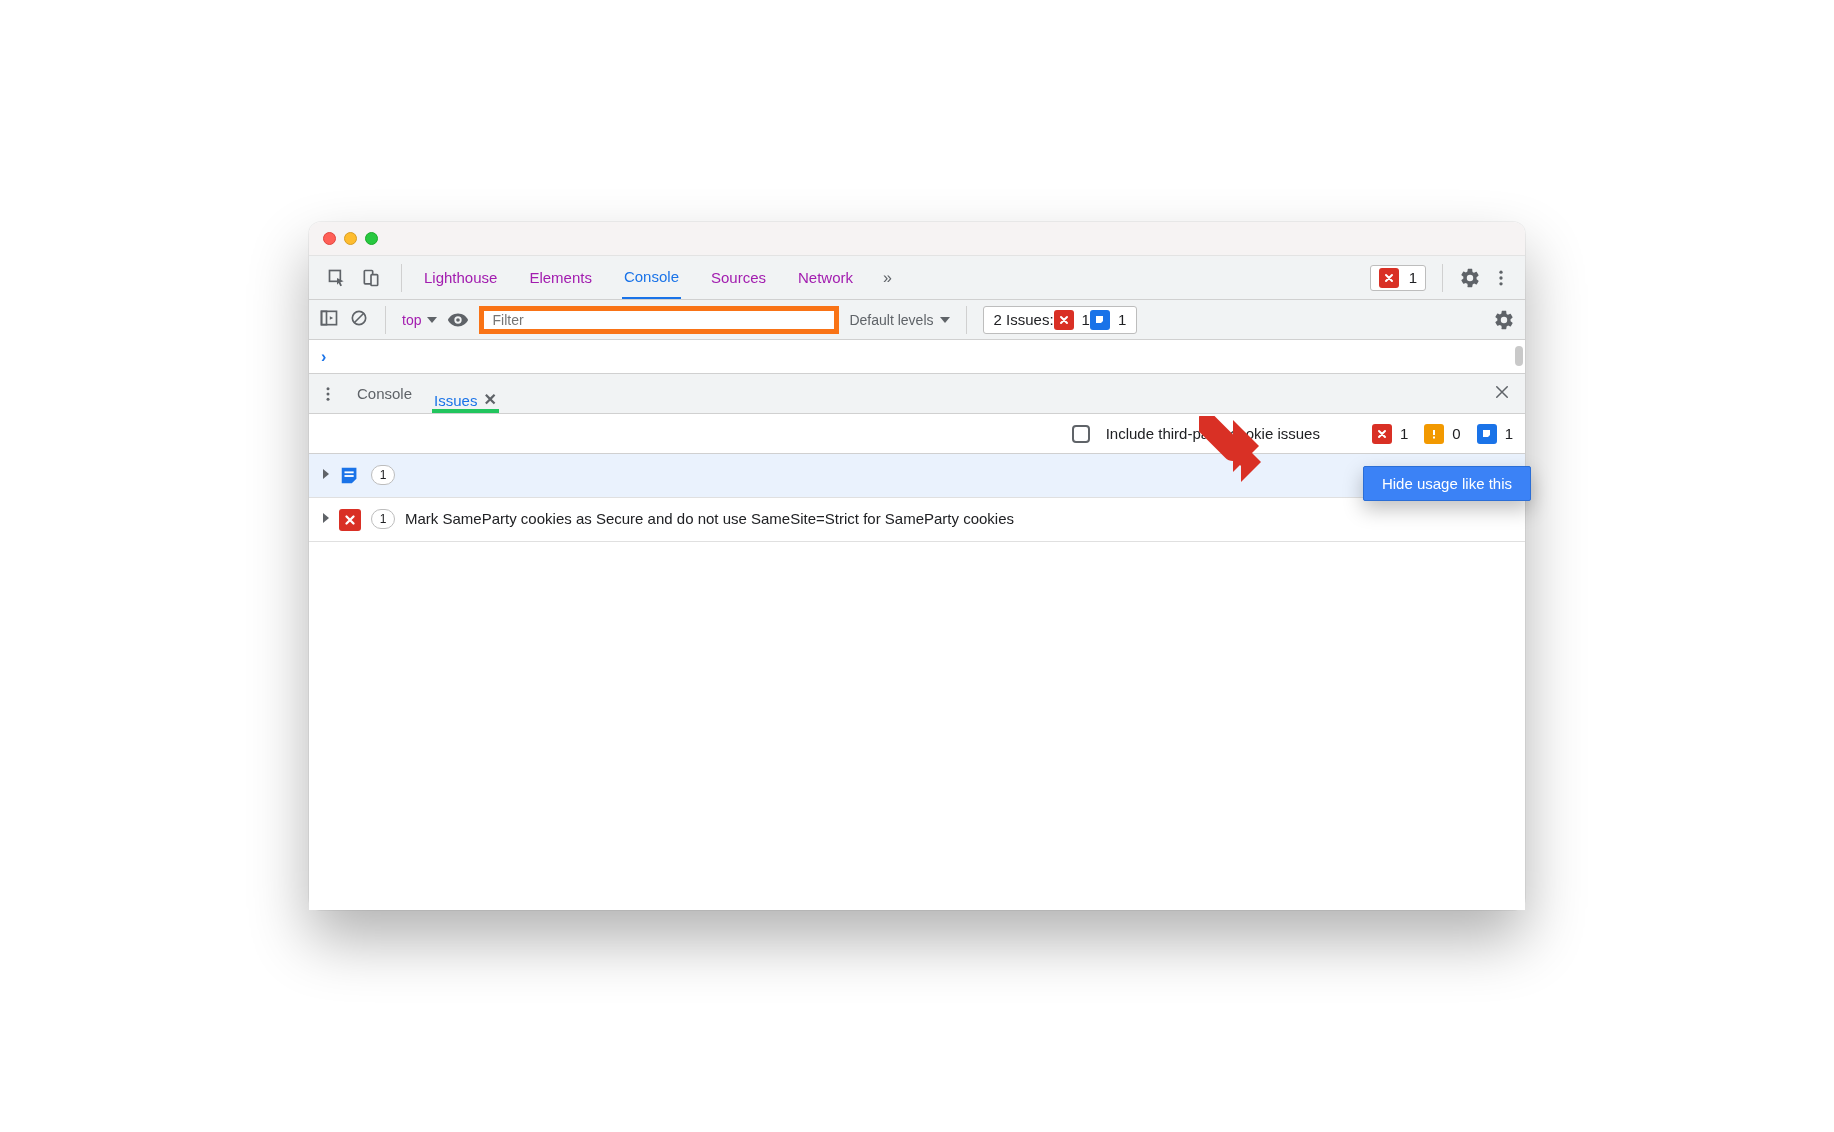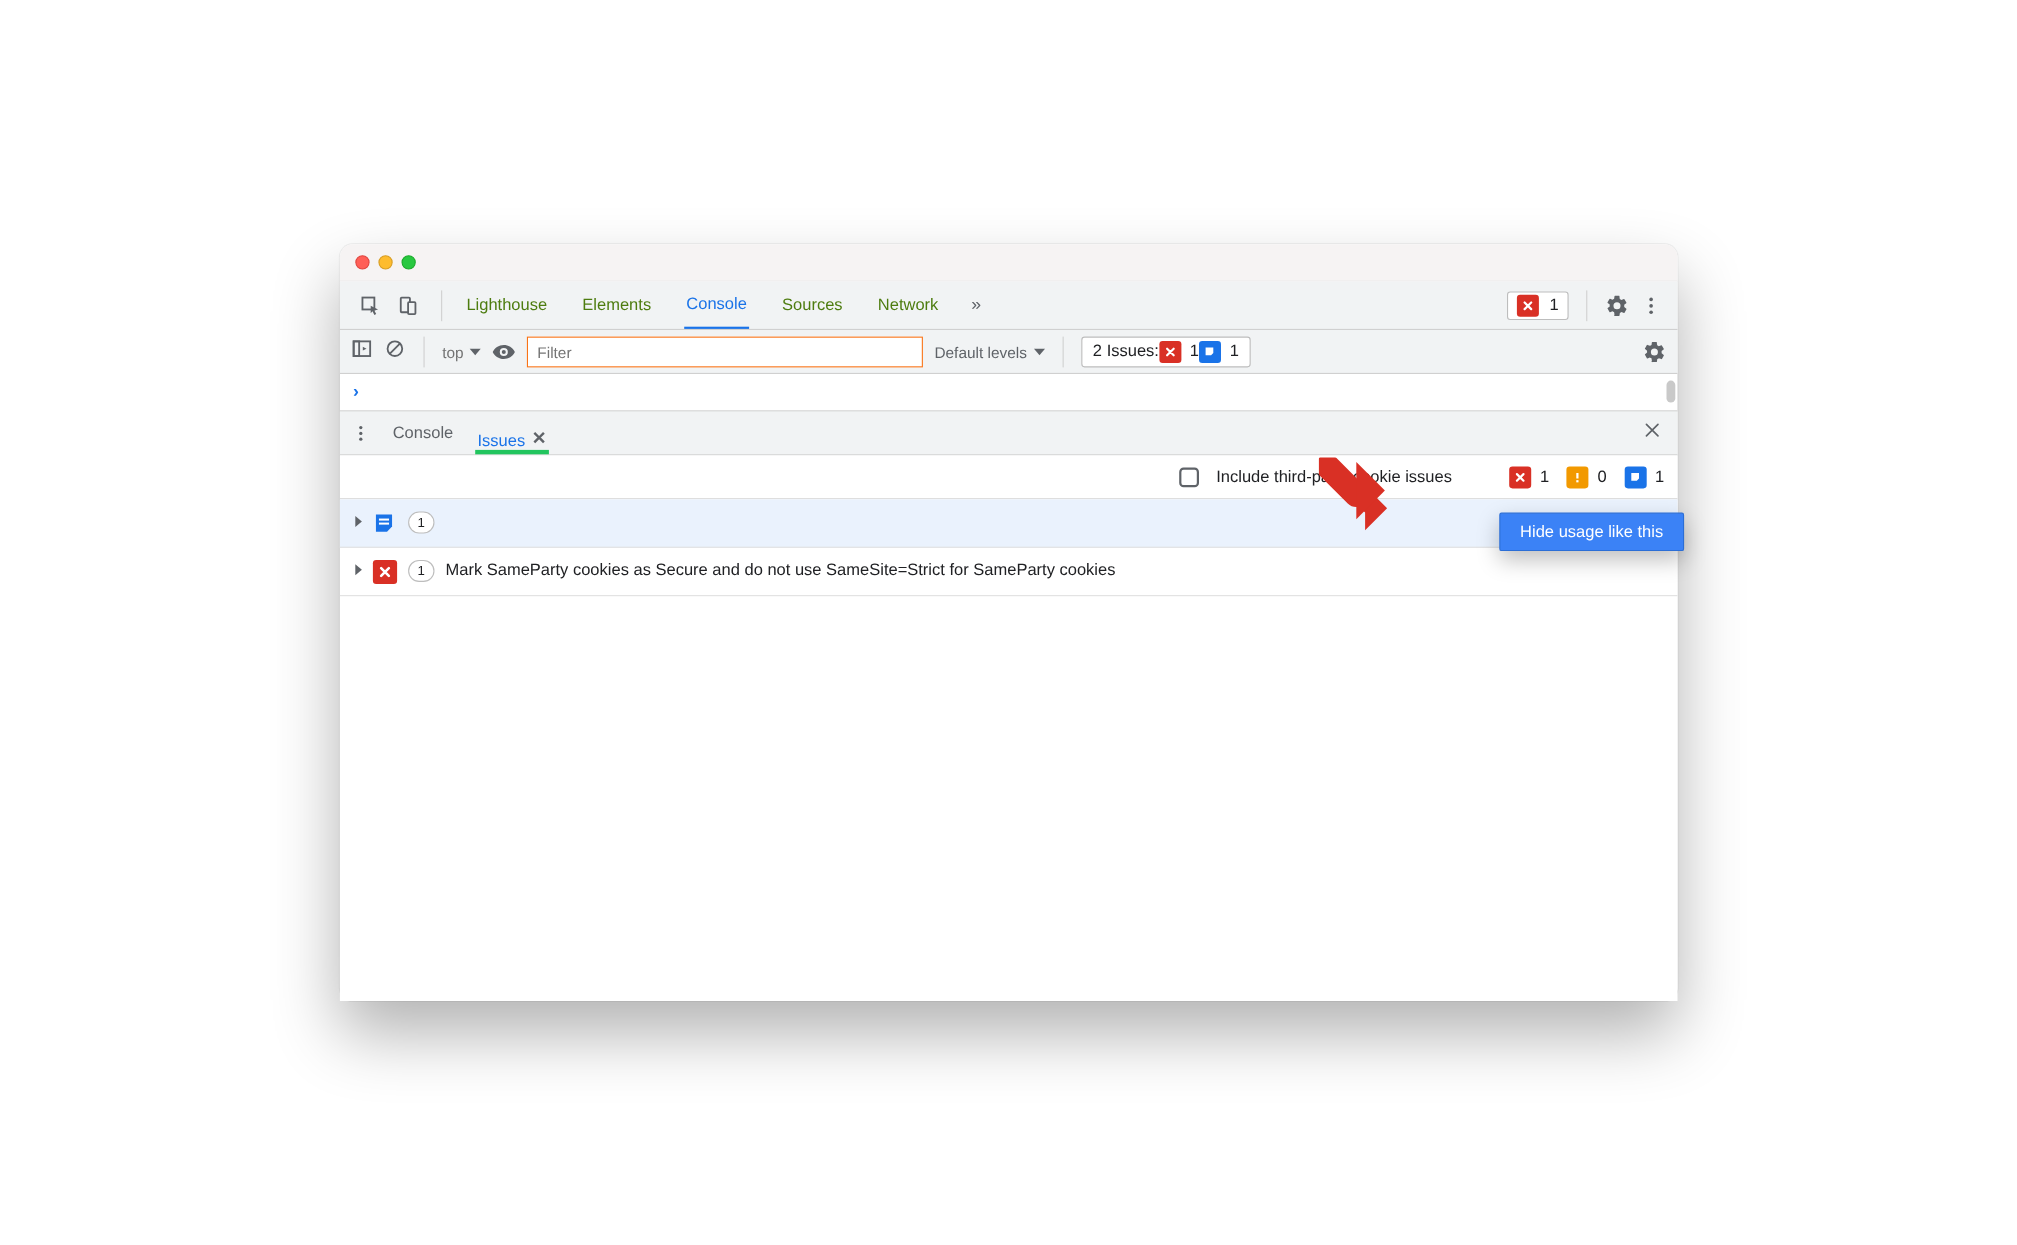--- a/index.html
+++ b/index.html
@@ -49,21 +49,21 @@
     display: flex; align-items: center;
     border-bottom: 1px solid #d0d0d0;
     background: #f1f3f4;
     padding: 0 8px;
     gap: 4px;
   }
   .toolbar .left-icons { display: flex; align-items: center; gap: 14px; padding: 0 10px; }
   .vsep { width: 1px; height: 28px; background: #d0d0d0; margin: 0 6px; }
   .tabs { display: flex; align-items: center; gap: 28px; padding: 0 10px; height: 100%; }
   .tab {
-    font-size: 15px; color: #4d7c0f; height: 100%;
+    font-size: 15px; color: #a21caf; height: 100%;
     display: flex; align-items: center; padding: 0 2px; cursor: pointer;
   }
   .tab.active { color: #1a73e8; border-bottom: 2px solid #1a73e8; }
   .toolbar-right { margin-left: auto; display: flex; align-items: center; gap: 10px; padding-right: 6px; }
   .badge-box {
     display: inline-flex; align-items: center; justify-content: center;
     width: 20px; height: 20px; border-radius: 3px; color: #fff; font-weight: 700; font-size: 13px;
   }
   .badge-box.error { background: #d93025; }
   .badge-box.warn { background: #f29900; }
@@ -75,24 +75,24 @@
     background: #fff;
   }
   .icon-svg { display: block; }
   .gear-icon svg, .kebab-icon svg, .eye-icon svg { display: block; }
 
   .filter-row {
     height: 40px; display: flex; align-items: center; gap: 10px;
     padding: 0 10px; border-bottom: 1px solid #d0d0d0; background: #f1f3f4;
   }
   .filter-row .select {
-    display: inline-flex; align-items: center; gap: 6px; font-size: 14px; color: #737373; cursor: pointer;
+    display: inline-flex; align-items: center; gap: 6px; font-size: 14px; color: #a21caf; cursor: pointer;
   }
   .filter-input {
-    flex: 0 0 360px; height: 28px; border: 1px solid #f97316; background: #fff;
+    flex: 0 0 360px; height: 28px; border: 5px solid #f97316; background: #fff;
     padding: 0 8px; font-size: 14px; color: #7f1d1d;
   }
   .levels { font-size: 14px; color: #5f6368; display: inline-flex; gap: 6px; align-items: center; cursor: pointer; }
   .issues-summary {
     display: inline-flex; align-items: center; gap: 0; font-size: 15px; color: #202124;
     border: 1px solid #bdbdbd; border-radius: 3px; background: #fff; padding: 3px 10px;
   }
   .inline-badge { display: inline-flex; align-items: center; gap: 4px; }
 
   .console-prompt {

